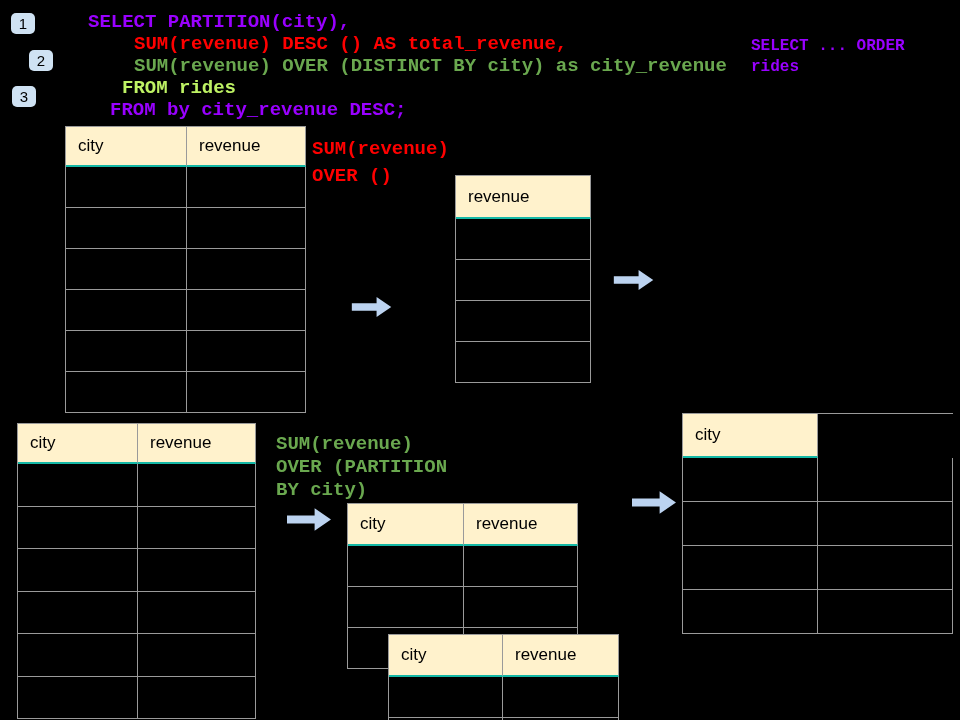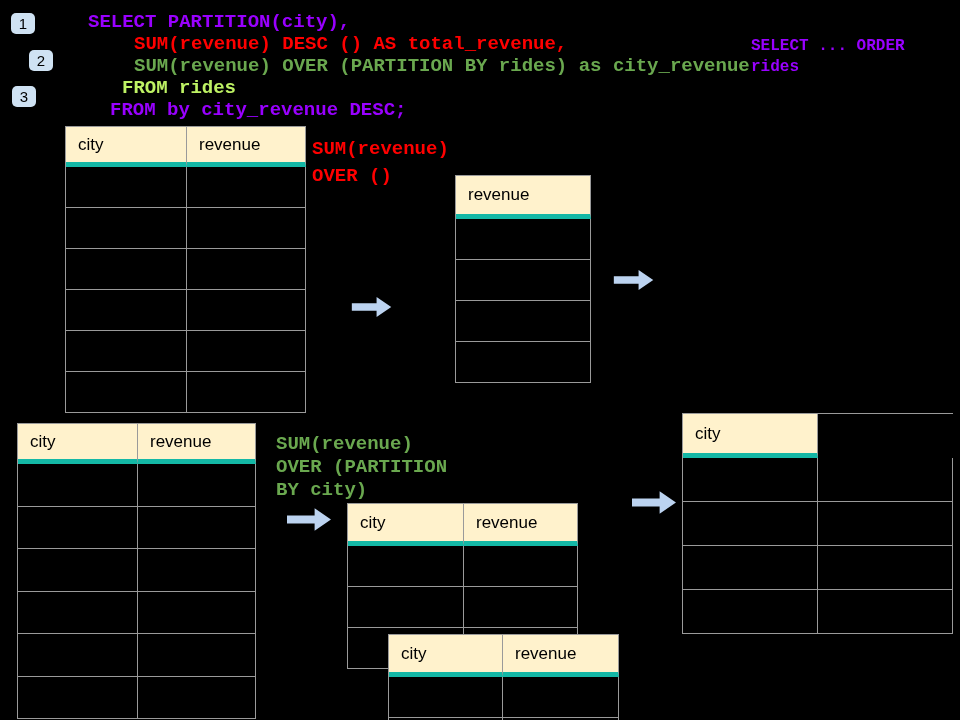--- a/index.html
+++ b/index.html
@@ -37,42 +37,42 @@
   }
   .thead, .trow { display:flex; }
   .th {
     background:#FFF2CC;
     color:#000;
     font-size:17px;
     display:flex; align-items:center;
     padding-left:12px;
     height:var(--hh);
     border-right:1px solid #9a9a9a;
-    border-bottom:5px solid #14b8a6;
+    border-bottom:2px solid #14b8a6;
   }
   .td {
     background:#000;
     height:var(--rh);
     border-right:1px solid #9a9a9a;
     border-bottom:1px solid #9a9a9a;
   }
   .th:nth-child(1), .td:nth-child(1) { width:var(--c1); }
   .th:nth-child(2), .td:nth-child(2) { width:var(--c2); }
   .arrow { position:absolute; }
 </style>
 </head>
 <body>
 
 <div class="badge" style="left:11px; top:13px;">1</div>
 <div class="badge" style="left:29px; top:50px;">2</div>
 <div class="badge" style="left:12px; top:86px;">3</div>
 
 <div class="code sql-line" style="left: 88px; top: 11px; color: rgb(153, 0, 255);">SELECT PARTITION(city),</div>
 <div class="code sql-line" style="left: 134px; top: 33px; color: rgb(255, 0, 0);">SUM(revenue) DESC () AS total_revenue,</div>
-<div class="code sql-line" style="left: 134px; top: 55px; color: rgb(106, 168, 79);">SUM(revenue) OVER (PARTITION BY rides) as city_revenue</div>
+<div class="code sql-line" style="left: 134px; top: 55px; color: rgb(106, 168, 79);">SUM(revenue) OVER (DISTINCT BY city) as city_revenue</div>
 <div class="code sql-line" style="left: 122px; top: 77px; color: #bef264;">FROM rides</div>
 <div class="code sql-line" style="left: 110px; top: 99px; color: rgb(153, 0, 255);">FROM by city_revenue DESC;</div>
 
 <div class="code ann-tr" style="left: 751px; top: 36px; color: rgb(153, 0, 255);">SELECT ... ORDER
 rides</div>
 <div class="code ann-red" style="left: 312px; top: 136px; color: rgb(255, 0, 0);">SUM(revenue)
 OVER ()</div>
 <div class="code ann-green" style="left: 276px; top: 433px; color: rgb(106, 168, 79);">SUM(revenue)
 OVER (PARTITION
 BY city)</div>

